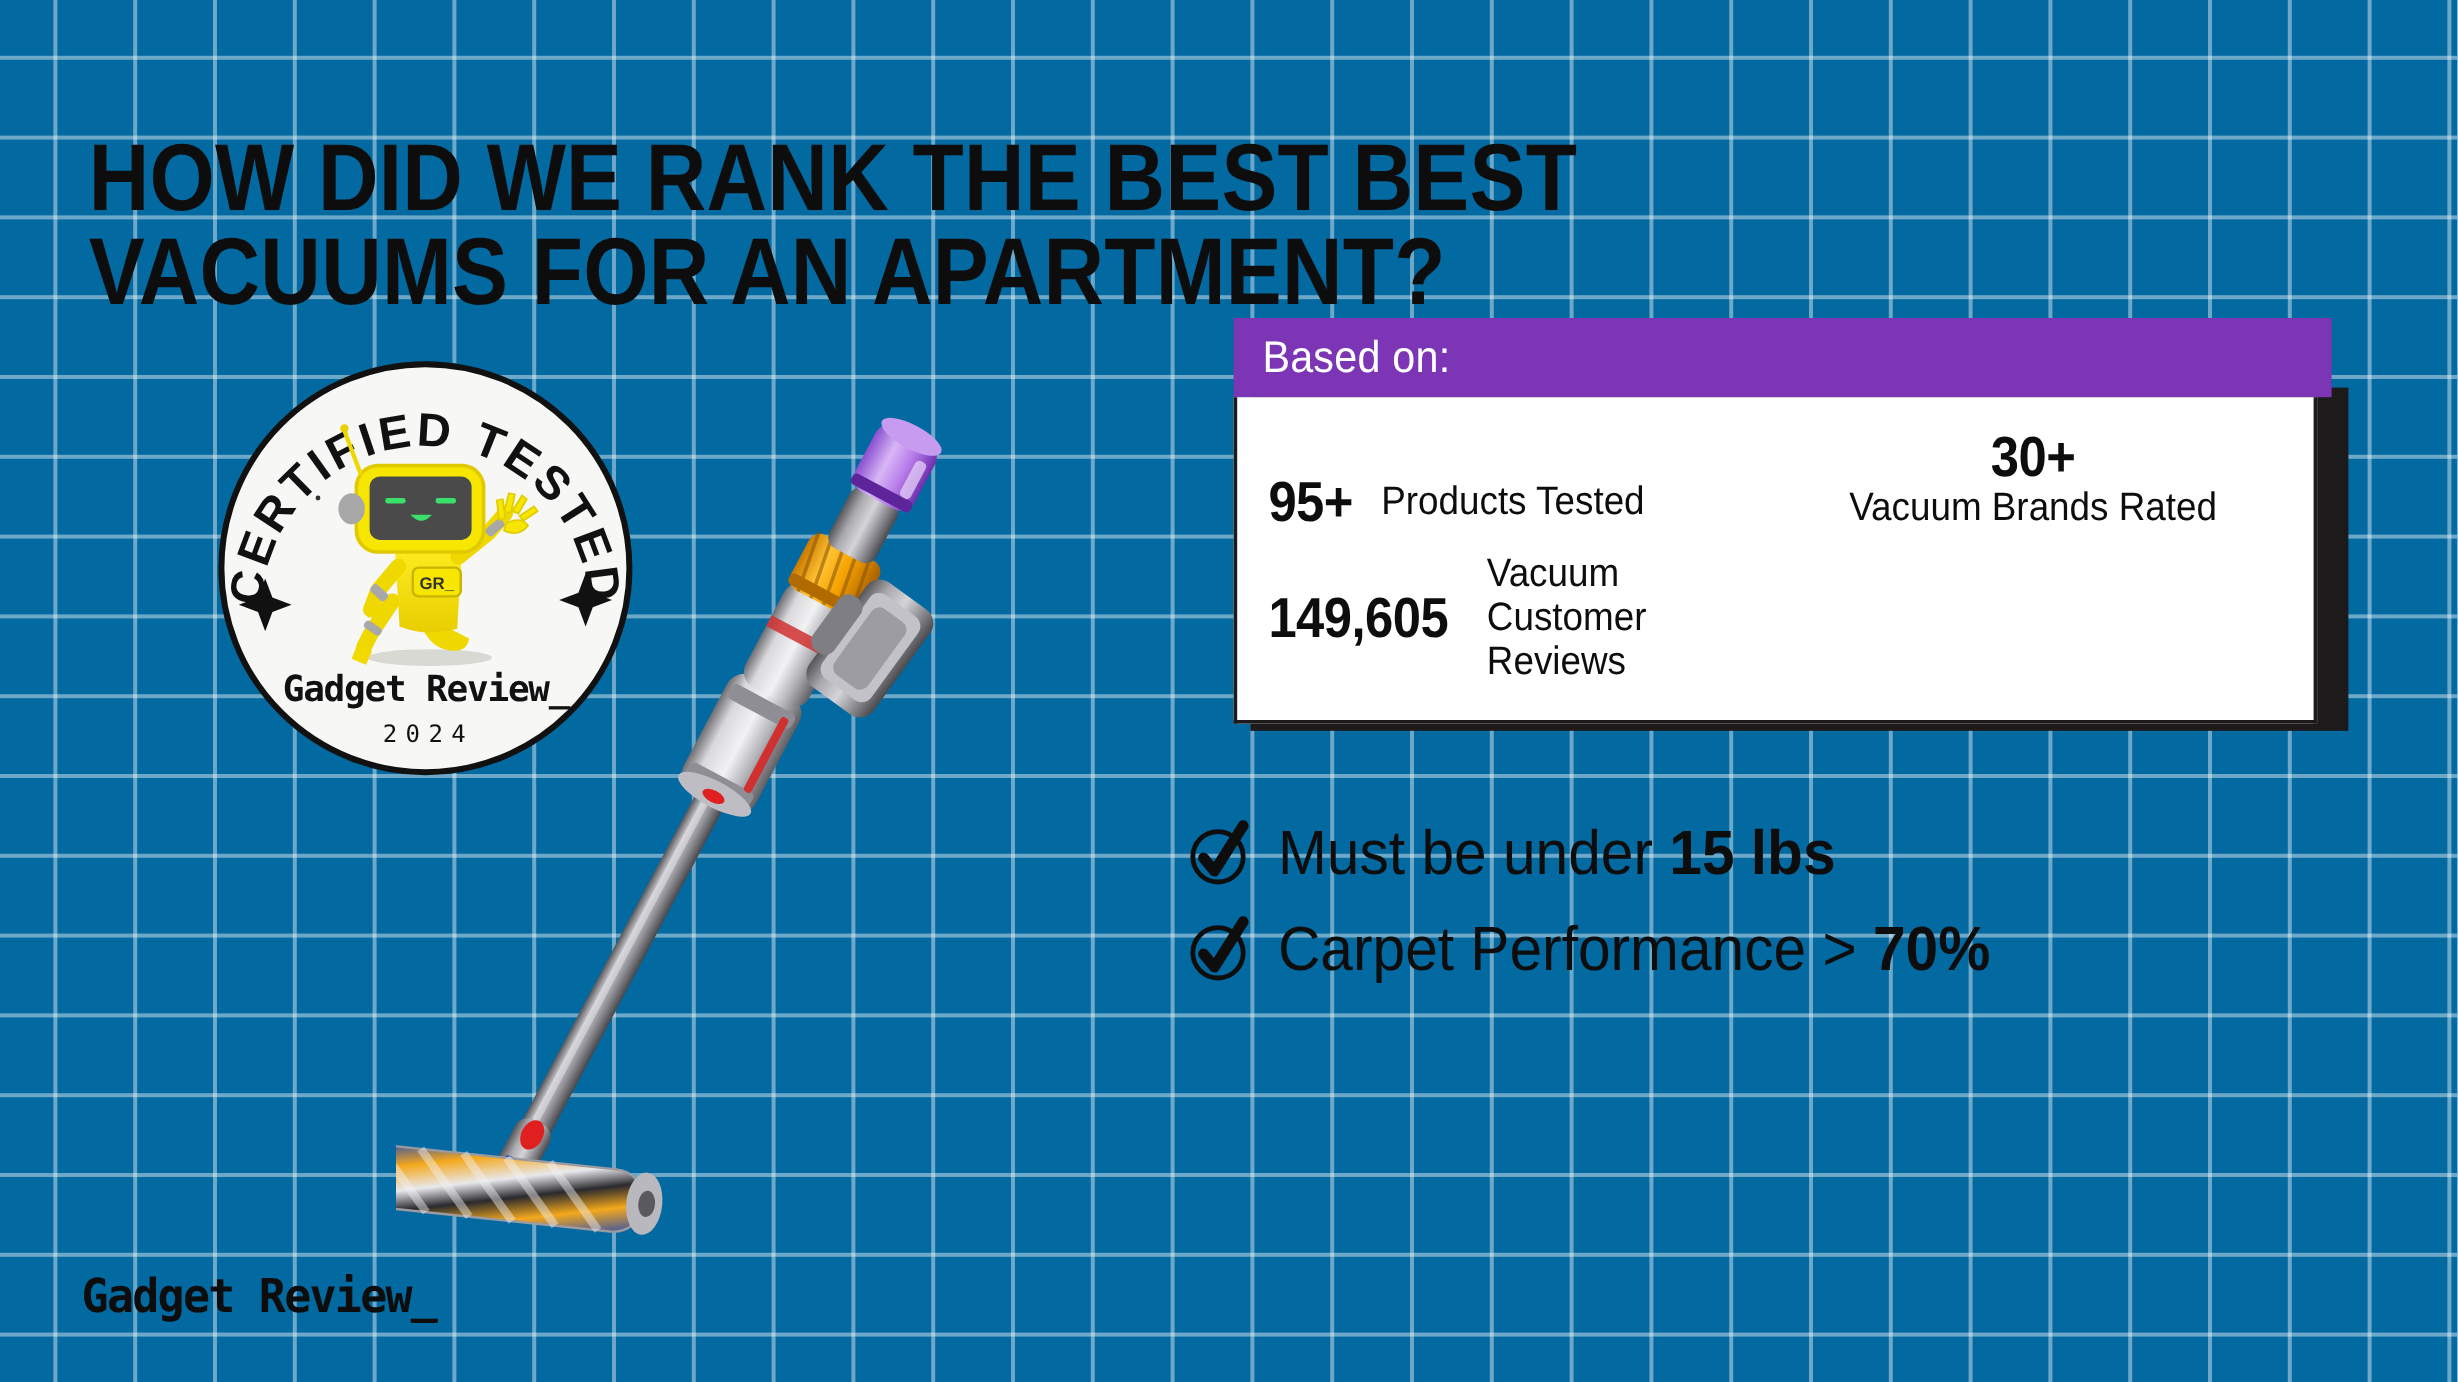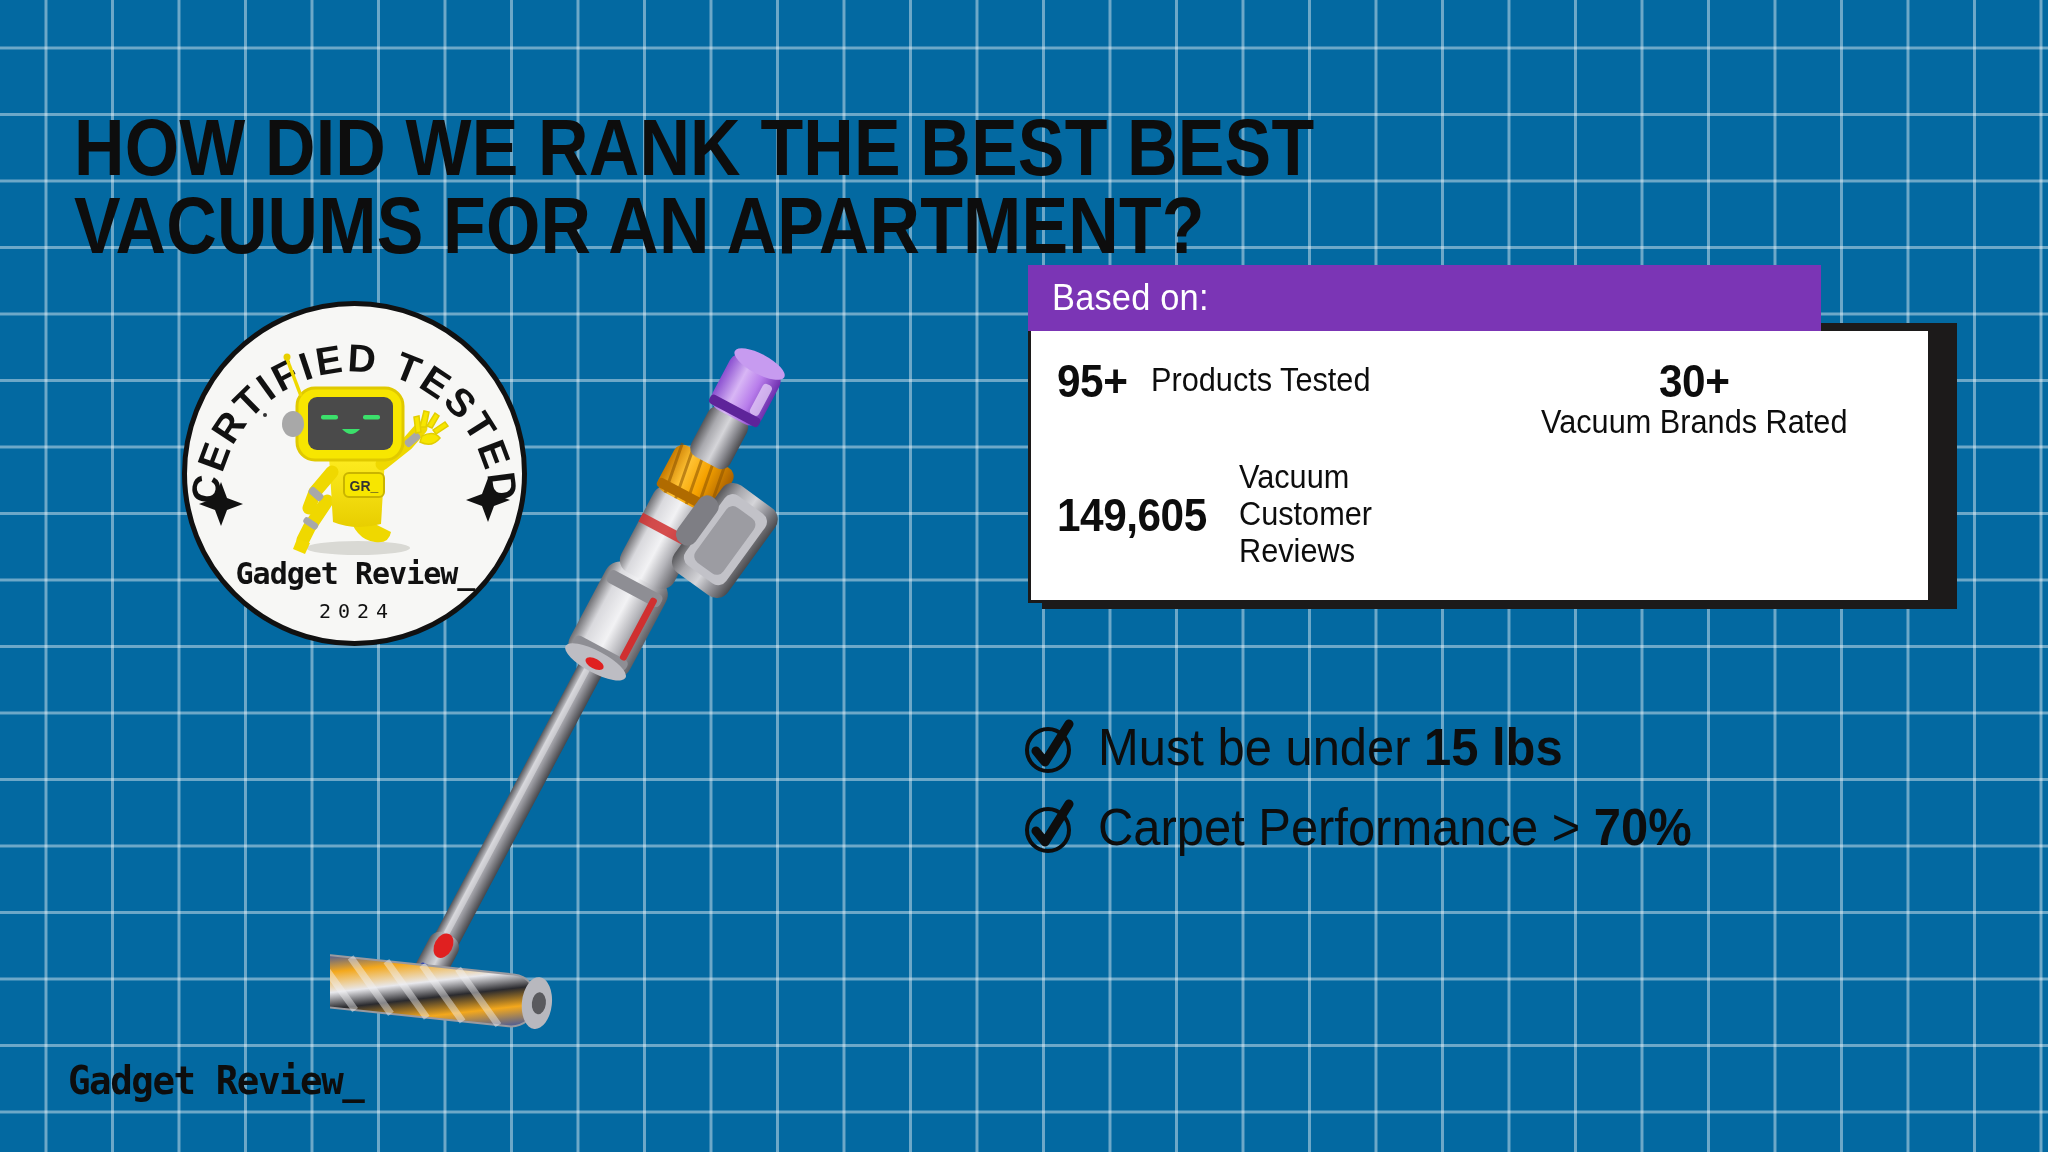--- a/index.html
+++ b/index.html
@@ -75,21 +75,21 @@
   .stats-shadow {
     position: absolute;
     left: 14px;
     top: 58px;
     width: 915px;
     height: 286px;
     background: #1C1A1A;
   }
   .stats-head {
     position: relative;
-    width: 793px;
+    width: 915px;
     height: 66px;
     background: #7B35B5;
     box-sizing: border-box;
     display: flex;
     align-items: center;
     padding-left: 24px;
   }
   .stats-head-label {
     color: #FFFFFF;
     font-family: "Liberation Sans Narrow", "Liberation Sans", sans-serif;
@@ -104,21 +104,21 @@
     width: 903px;
     margin-left: 0px;
     background: #FFFFFF;
     border: 3px solid #1C1A1A;
     border-top: none;
     box-sizing: border-box;
     padding: 26px 0 30px 0;
   }
   .stats-row {
     display: flex;
-    align-items: flex-start;
+    align-items: flex-end;
   }
   .stats-row + .stats-row { margin-top: 18px; gap: 24px; }
   .stat {
     display: flex;
     align-items: center;
     box-sizing: border-box;
   }
   .stat.col-a { width: 440px; padding-left: 26px; }
   .stat.col-b { width: 440px; padding-left: 14px; flex-direction: column; }
   .stat-num {
@@ -140,24 +140,23 @@
     margin-left: 16px;
     transform: scaleX(0.93);
     transform-origin: left center;
     max-width: 260px;
   }
   .stat.col-b .stat-label { max-width: 330px; }
 
   
   .criteria {
     position: absolute;
-    left: 1020px;
+    left: 987px;
     top: 680px;
     width: 960px;
-    margin-top: 36px;
   }
   .criteria-item {
     display: flex;
     align-items: center;
     margin-bottom: 18px;
     height: 62px;
   }
   .check-icon {
     width: 58px;
     height: 58px;

